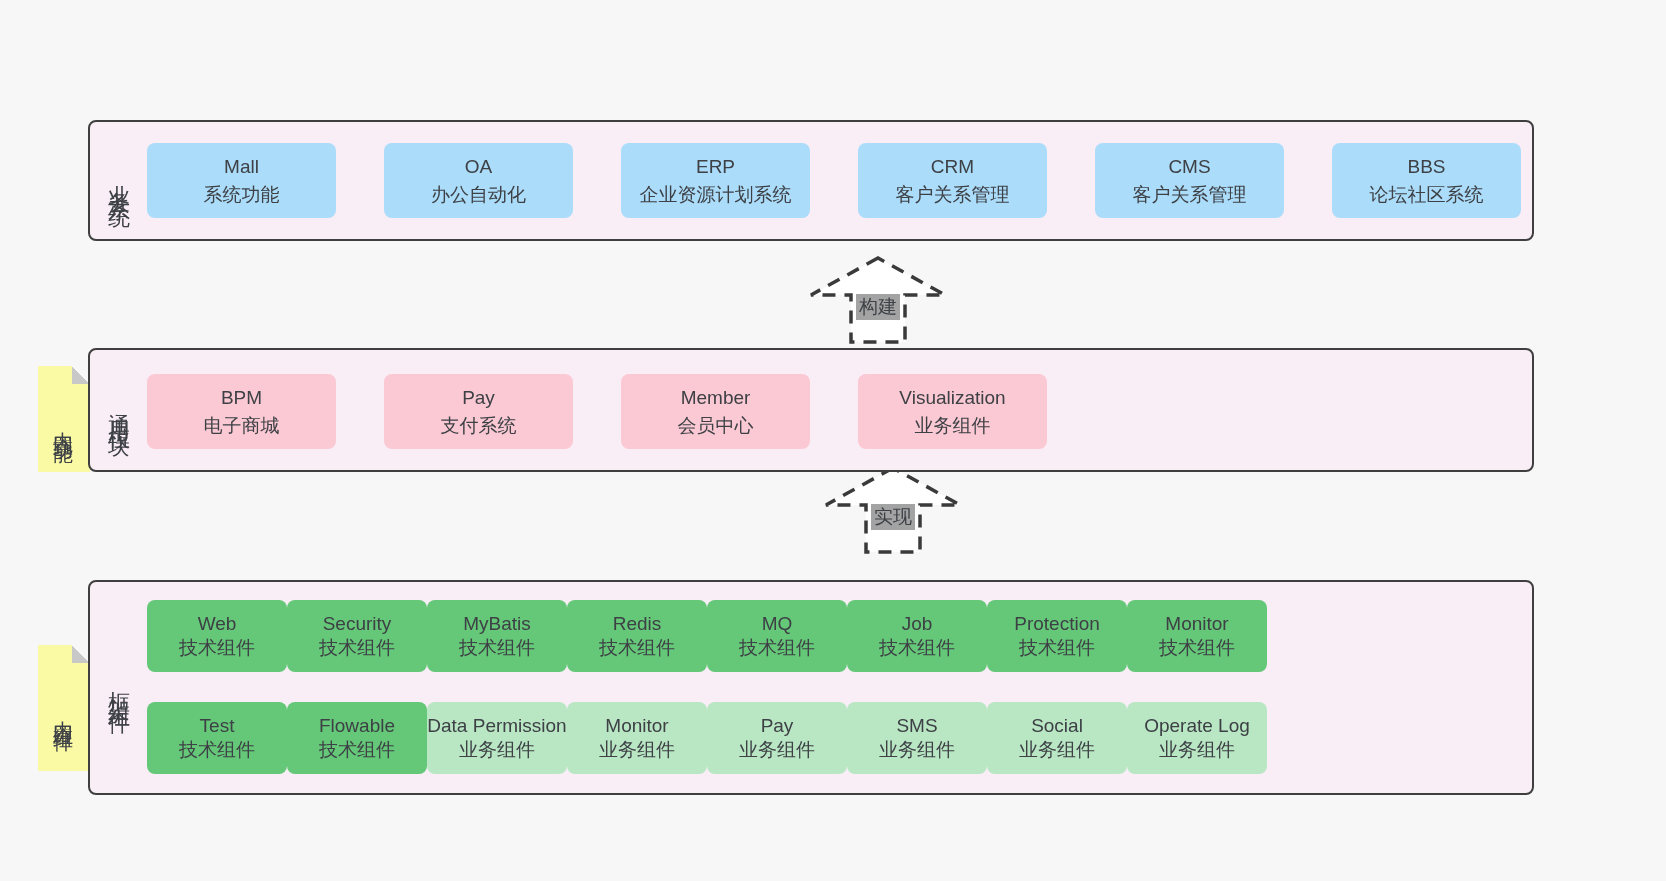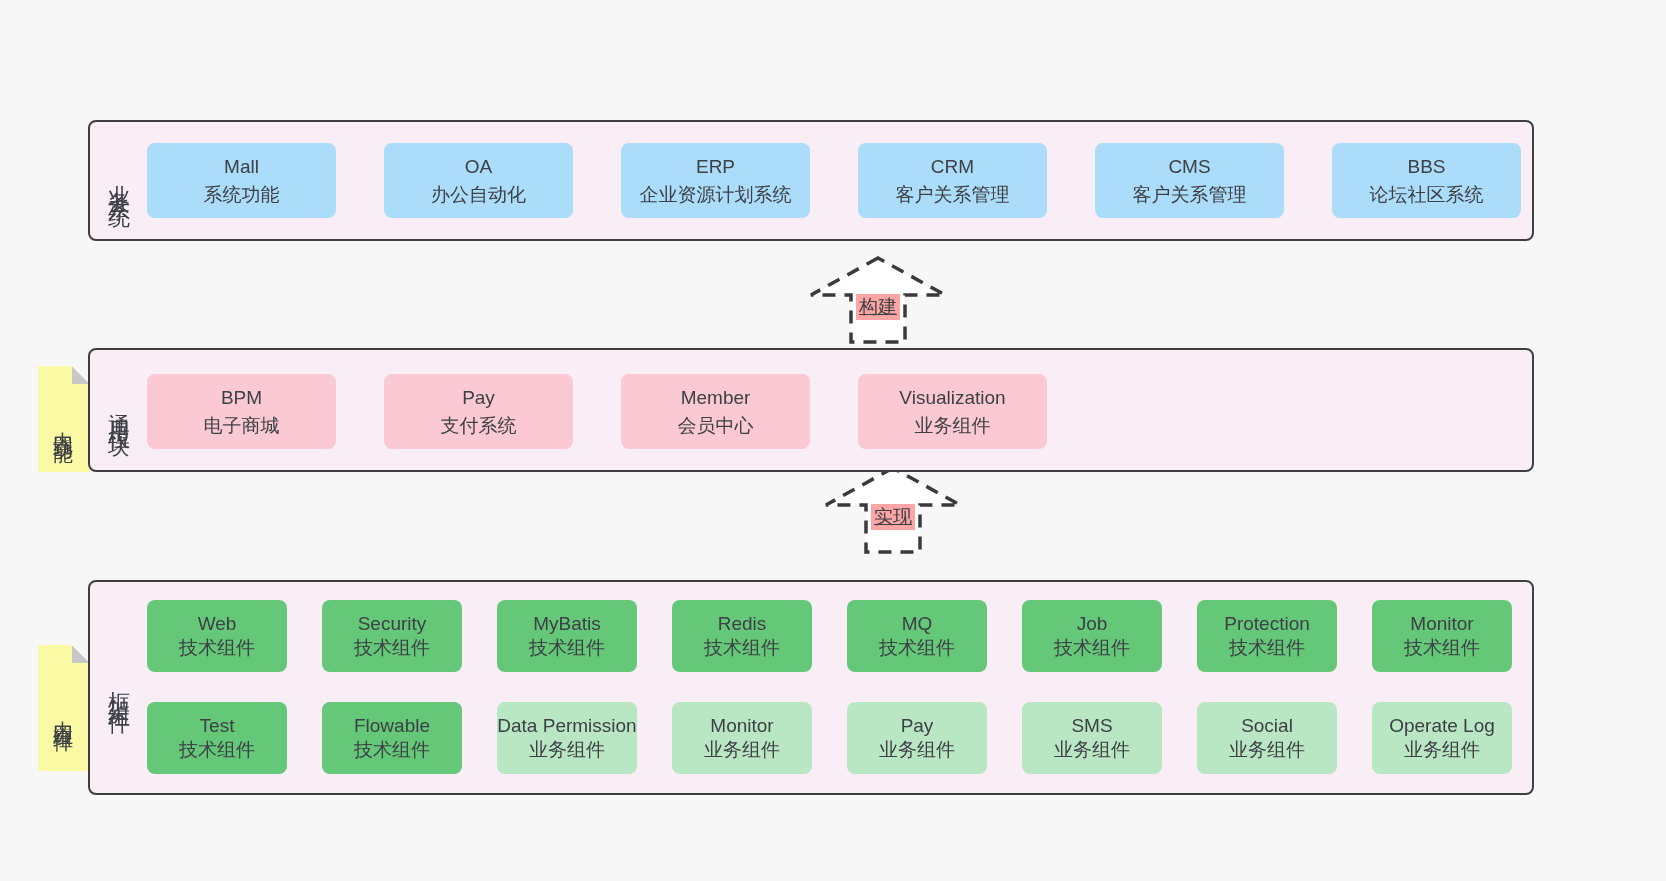--- a/index.html
+++ b/index.html
@@ -31,21 +31,21 @@
     letter-spacing:7px;
     color:var(--text,#3d4045);
   }
   .boxes-wrap{
     position:absolute;
     left:57px;
     display:flex;flex-direction:column;gap:30px;
   }
   .row{display:flex;}
   .row.wide{gap:48px;}
-  .row.narrow{gap:35px;}
+  .row.narrow{}
   .box{
     box-sizing:border-box;
     border-radius:8px;
     display:flex;flex-direction:column;
     align-items:center;justify-content:center;
     text-align:center;
     font-size:19px;
     line-height:1.45;
   }
   .sec3 .box{line-height:1.25;}
@@ -80,26 +80,25 @@
   .arrow{
     position:absolute;
     width:150px;height:92px;
     z-index:0;
   }
   .arrow svg{display:block;}
   .arrow .alabel{
     position:absolute;
     left:50%;top:40px;
     transform:translateX(-50%);
-    background:#fca5a5;
+    background:#a3a3a3;
     padding:0 3px;
     font-size:19px;
     white-space:nowrap;
     color:var(--text,#3d4045);
-    text-decoration:underline;
   }
 </style>
 </head>
 <body>
 
 <div class="stage">
 
   <div class="container sec1" style="left:88px;top:120px;width:1446px;height:121px;">
     <div class="vlabel">业务系统</div>
     <div class="boxes-wrap" style="top:21px;">

